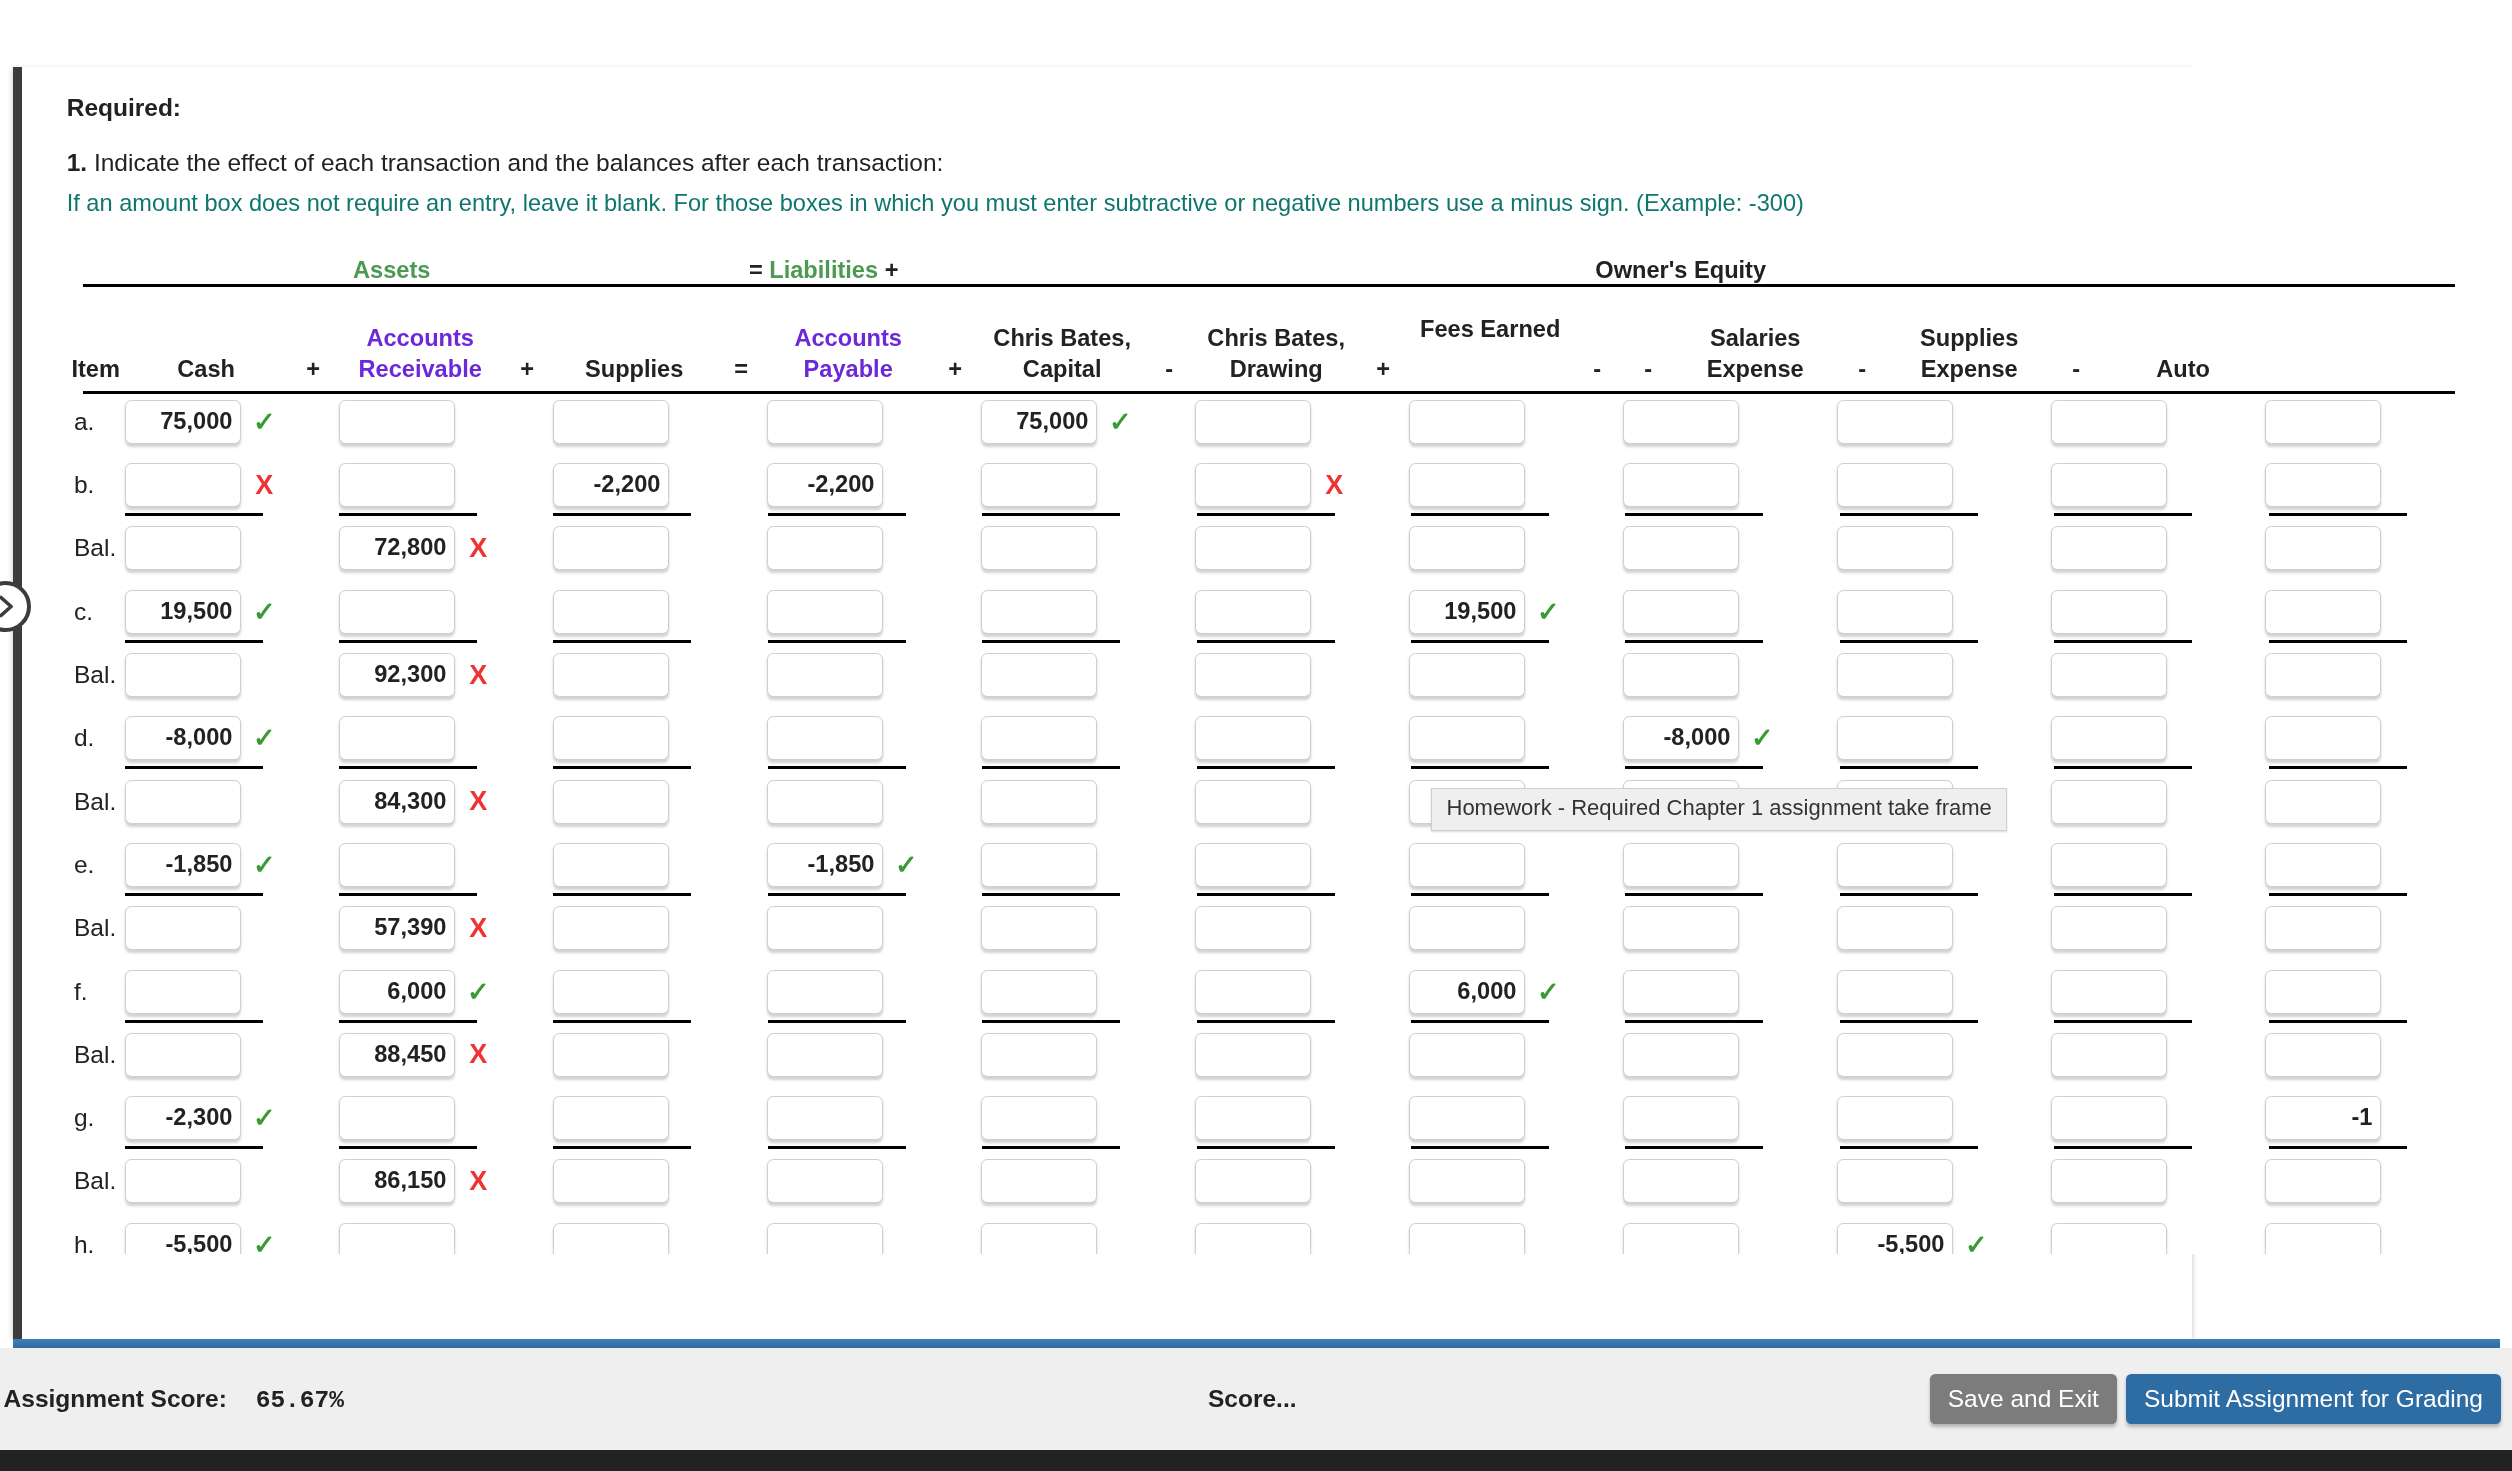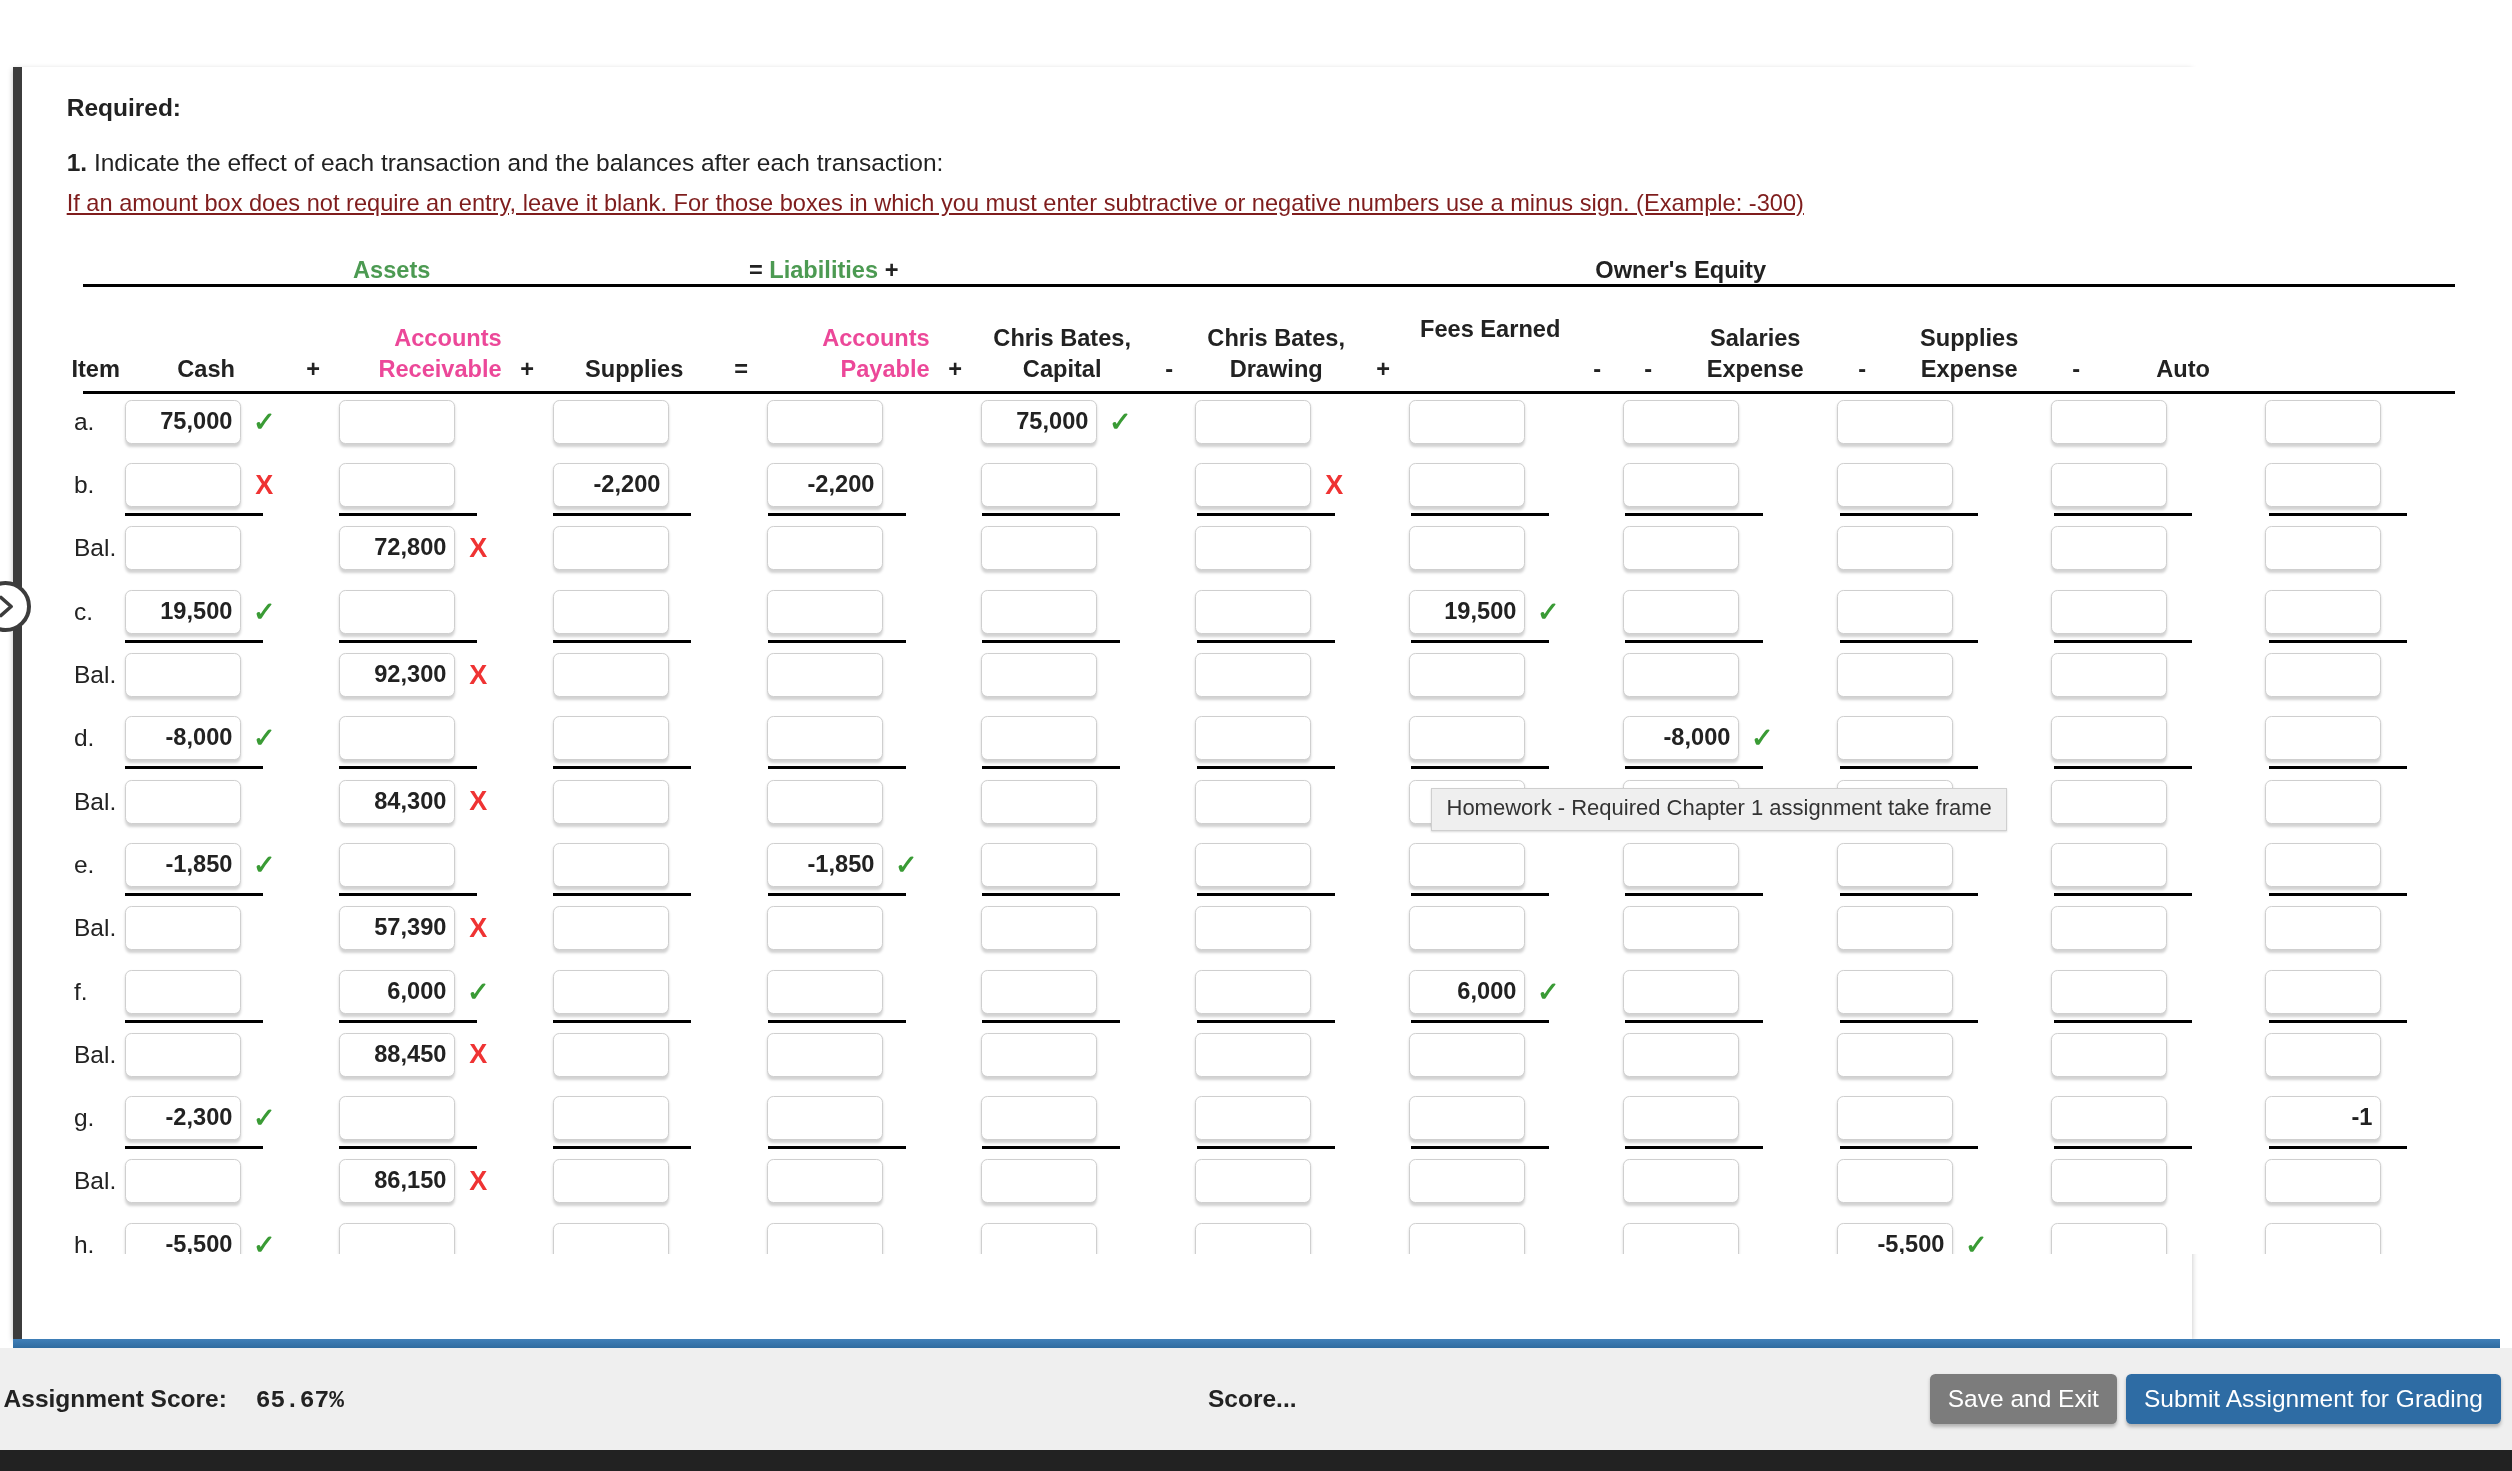--- a/index.html
+++ b/index.html
@@ -69,21 +69,21 @@
     position: absolute; left: 0; top: 0;
     width: 2478px; height: 1187px;
     overflow: hidden;
     background: #fff;
   }
   .content { position: relative; padding: 27px 0 0 45px; }
 
   .req-title { font-size: 24.5px; font-weight: bold; color: #222; }
   .req-line  { font-size: 24.5px; color: #222; margin-top: 27px; }
   .req-line .num { font-weight: bold; }
-  .req-sub   { font-size: 23.6px; color: #7f1d1d; margin-top: 12.7px; text-decoration: underline; }
+  .req-sub   { font-size: 23.6px; color: #0f766e; margin-top: 12.7px; }
 
   
   .sheet { margin-top: 25.4px; position: relative; }
   .grp-row { display: flex; align-items: flex-end; height: 42px; }
   .grp {
     text-align: center;
     font-size: 23.6px;
     font-weight: bold;
     color: #222;
   }
@@ -98,21 +98,21 @@
     width: 2372px; margin-left: 16.3px; margin-top: 1.8px;
   }
 
   .hdr-row { display: flex; align-items: flex-end; height: 102px; padding-bottom: 3.6px;}
   .hcell {
     font-size: 23.6px; font-weight: bold; color: #222;
     text-align: center; line-height: 31px;
     display: flex; flex-direction: column; justify-content: flex-end;
     height: 100%;
   }
-  .hcell.green { color: #ec4899; align-items: flex-end; }
+  .hcell.green { color: #6d28d9; }
   .hcell.op { font-size: 23.6px; }
 
   .row { display: flex; align-items: center; height: 56px; }
   .itemcell {
     font-size: 24.5px; font-weight: normal; color: #222;
     text-align: left; padding-left: 7.3px;
   }
   .cell { display: flex; align-items: center; justify-content: flex-start; height: 56px;}
   .opcell { }
 

